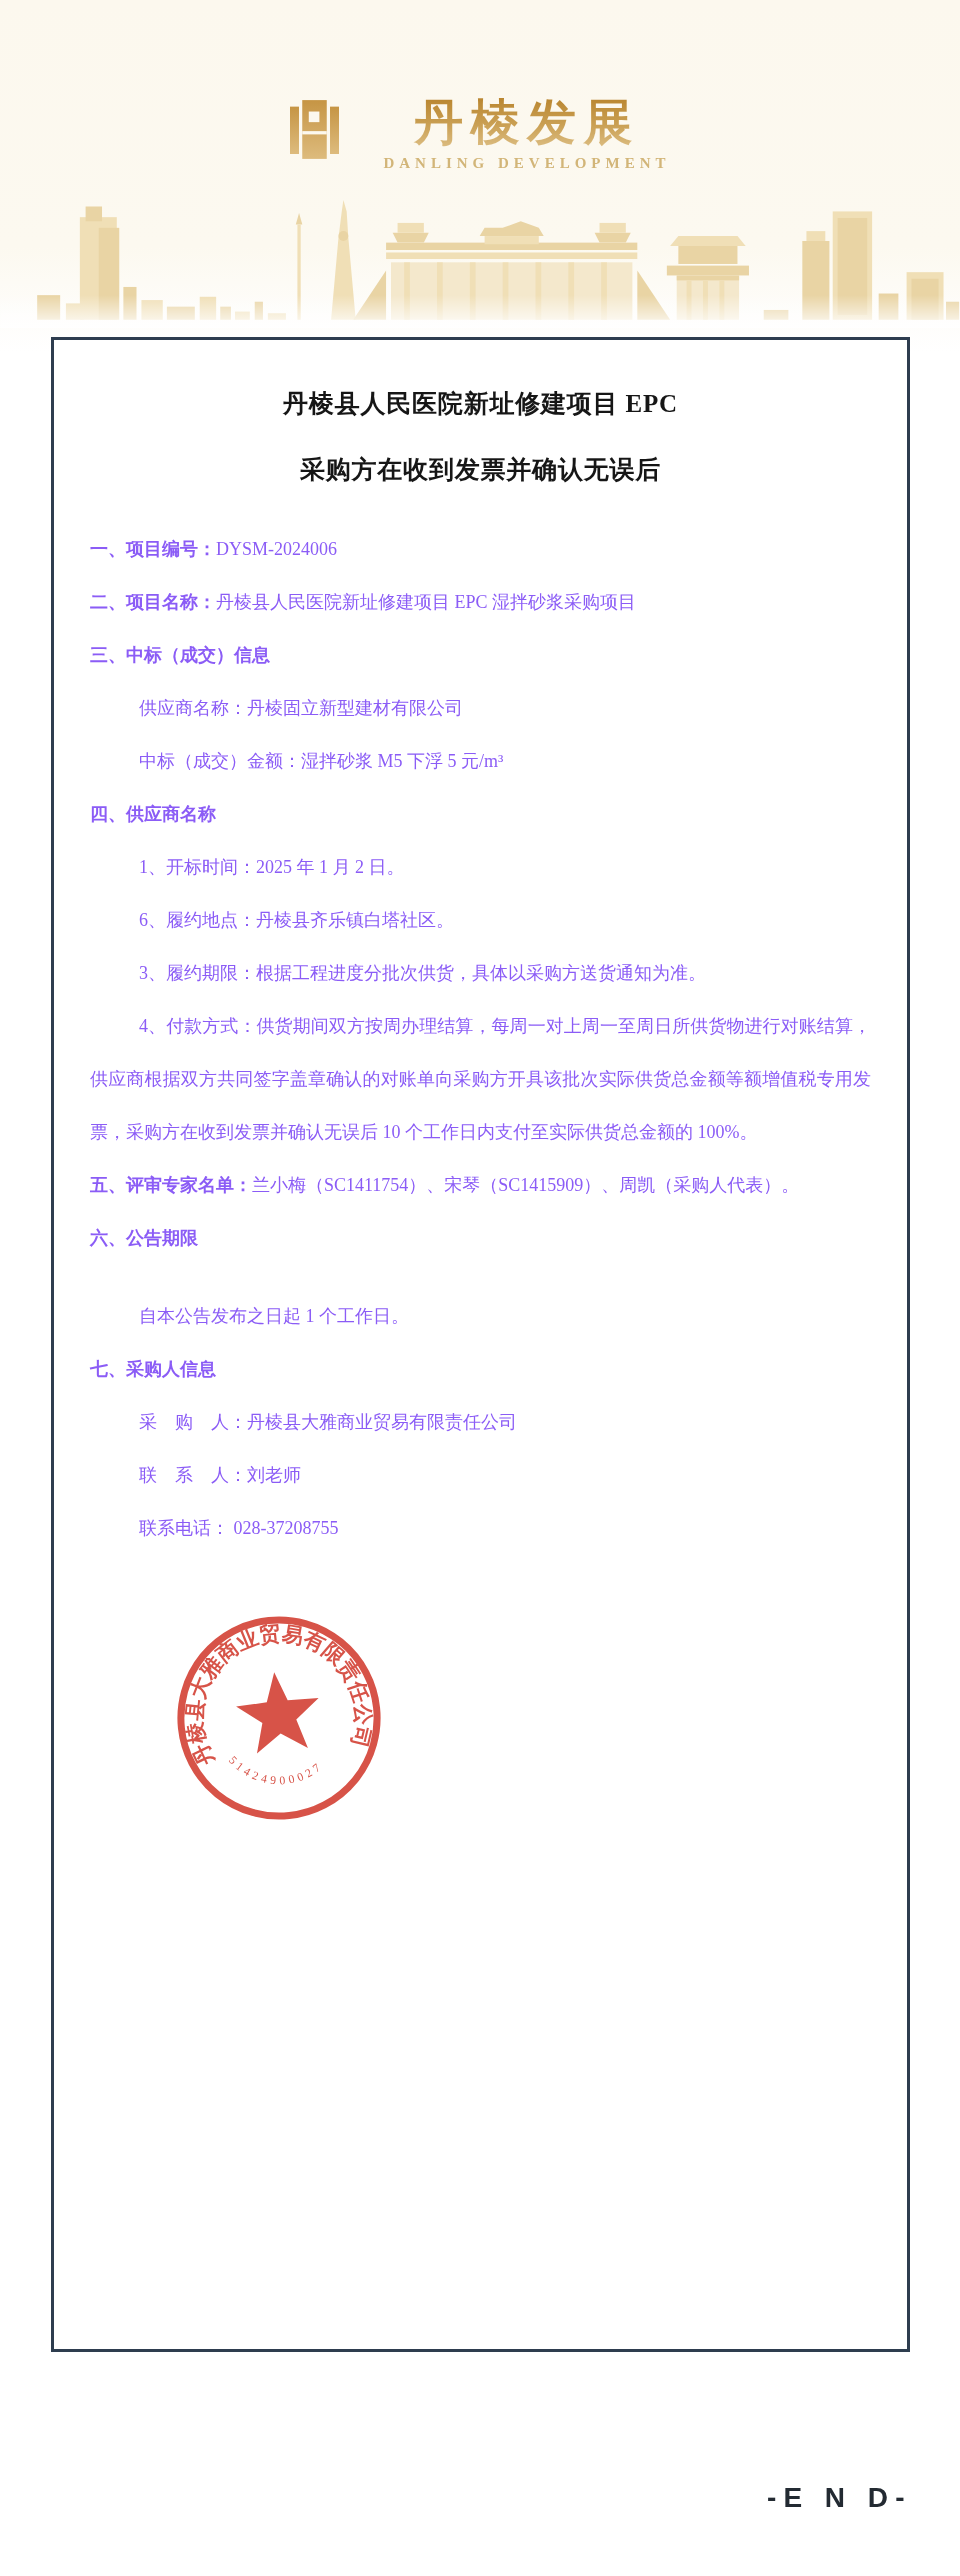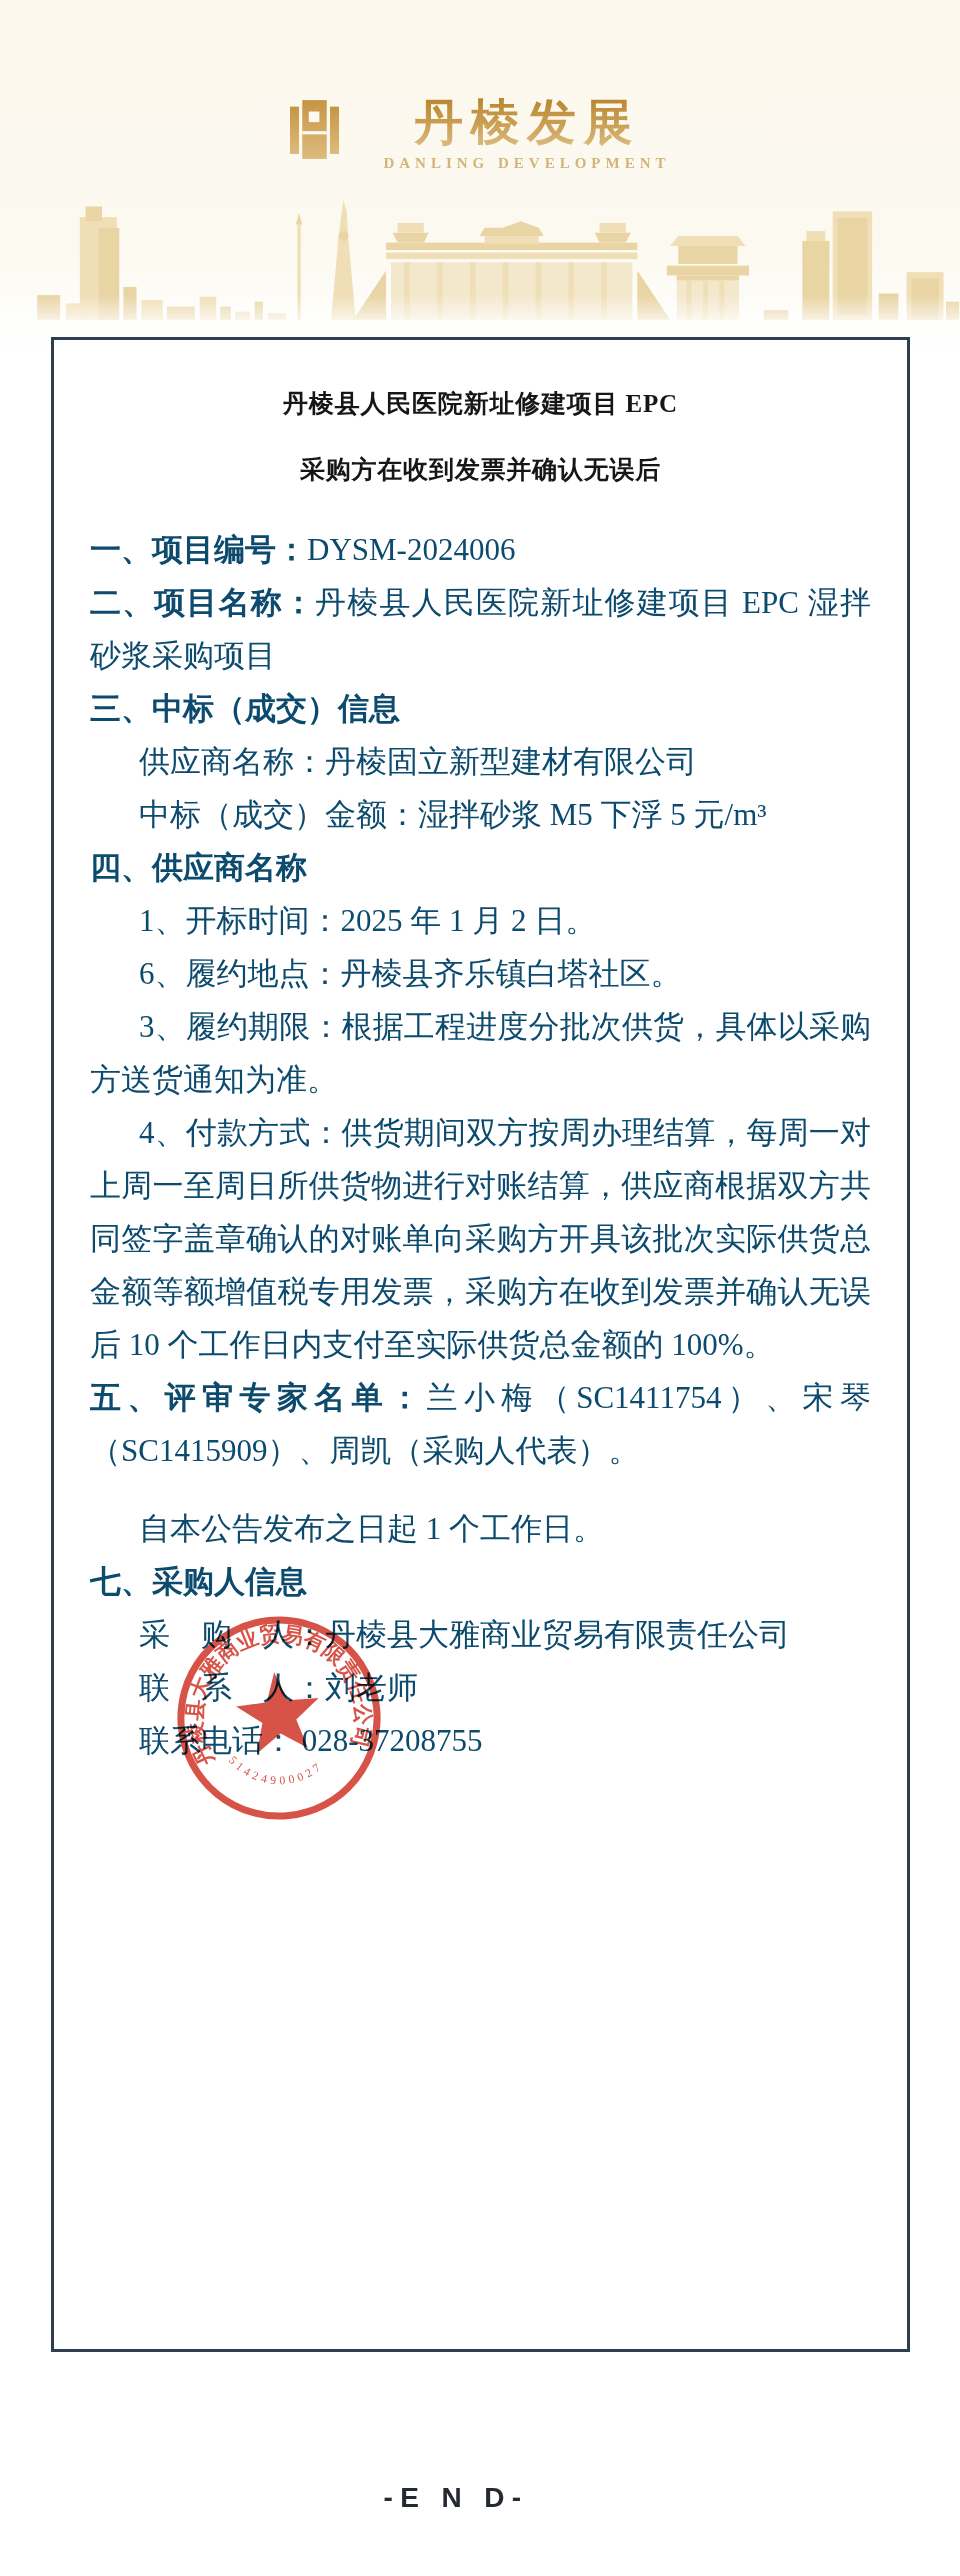--- a/index.html
+++ b/index.html
@@ -23,32 +23,32 @@
   .logo-sub{font-size:15px;letter-spacing:5px;color:#d2b578;margin-top:6.6px;
     font-family:"Liberation Serif","DejaVu Serif",serif;font-weight:600;}
   
   .skyline{position:absolute;top:195px;left:0;width:961px;height:133px;}
   
   .card{position:absolute;left:51px;top:337px;width:859px;height:2015px;
     box-sizing:border-box;border:3.3px solid #2e3d4f;background:#ffffff;
     padding:31px 36px 0 36px;}
   .doc-title{font-size:25px;font-weight:700;text-align:center;line-height:66px;
     letter-spacing:0.8px;color:#161616;margin-bottom:20px;}
-  .doc-body{font-size:31px;line-height:53px;text-align:justify;color:#0c4a6e;}
+  .doc-body{font-size:18px;line-height:53px;text-align:justify;color:#8b5cf6;}
   .para{margin:0;}
   .para.indent{text-indent:49px;}
   .para.space-before{margin-top:25px;}
   .b{font-weight:700;}
   
   .stamp{position:absolute;left:170px;top:1609px;width:218px;height:218px;
     transform:rotate(-6deg);opacity:.85;mix-blend-mode:multiply;pointer-events:none;}
   .stamp svg{width:100%;height:100%;}
   .seal-text{font-family:"Liberation Serif","DejaVu Serif",serif;}
   
-  .end-marker{position:absolute;top:2482px;left:0;width:912px;text-align:center;
+  .end-marker{position:absolute;top:2482px;left:0;width:912px;text-align:right;
     font-family:"Liberation Sans","DejaVu Sans",sans-serif;
     font-size:28px;font-weight:700;letter-spacing:7.4px;color:#232a32;}
 </style>
 </head>
 <body>
 
 <div class="top-band"></div>
 
 <div class="header">
   <svg class="logo-icon" viewBox="0 0 60 72" aria-hidden="true">
@@ -150,20 +150,21 @@
       <div class="para"><span class="b">二、项目名称：</span><span>丹棱县人民医院新址修建项目 EPC 湿拌砂浆采购项目</span></div>
       <div class="para"><span class="b">三、中标（成交）信息</span></div>
       <div class="para indent"><span>供应商名称：丹棱固立新型建材有限公司</span></div>
       <div class="para indent"><span>中标（成交）金额：湿拌砂浆 M5 下浮 5 元/m³</span></div>
       <div class="para"><span class="b">四、供应商名称</span></div>
       <div class="para indent"><span>1、开标时间：2025 年 1 月 2 日。</span></div>
       <div class="para indent"><span>6、履约地点：丹棱县齐乐镇白塔社区。</span></div>
       <div class="para indent"><span>3、履约期限：根据工程进度分批次供货，具体以采购方送货通知为准。</span></div>
       <div class="para indent"><span>4、付款方式：供货期间双方按周办理结算，每周一对上周一至周日所供货物进行对账结算，供应商根据双方共同签字盖章确认的对账单向采购方开具该批次实际供货总金额等额增值税专用发票，采购方在收到发票并确认无误后 10 个工作日内支付至实际供货总金额的 100%。</span></div>
       <div class="para"><span class="b">五、评审专家名单：</span><span>兰小梅（SC1411754）、宋琴（SC1415909）、周凯（采购人代表）。</span></div>
+      <div class="para"><span class="b">六、公告期限</span></div>
       <div class="para indent space-before"><span>自本公告发布之日起 1 个工作日。</span></div>
       <div class="para"><span class="b">七、采购人信息</span></div>
       <div class="para indent"><span>采　购　人：丹棱县大雅商业贸易有限责任公司</span></div>
       <div class="para indent"><span>联　系　人：刘老师</span></div>
       <div class="para indent"><span>联系电话： 028-37208755</span></div>
     </div>
 </div>
 
 <div class="stamp">
   <svg viewBox="0 0 280 280" aria-hidden="true">

